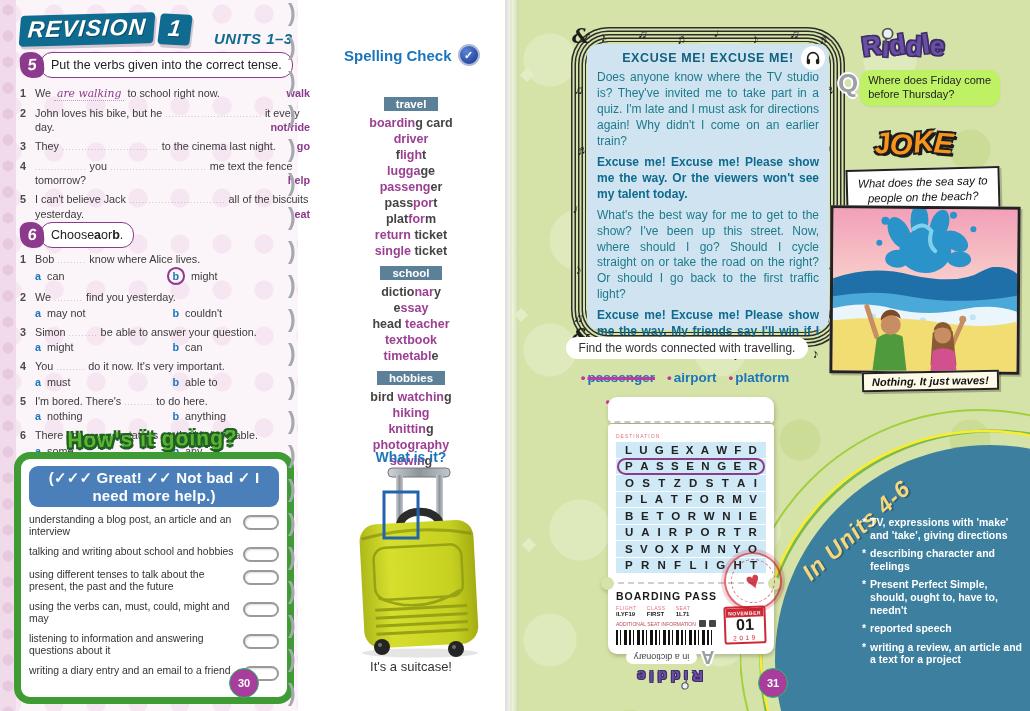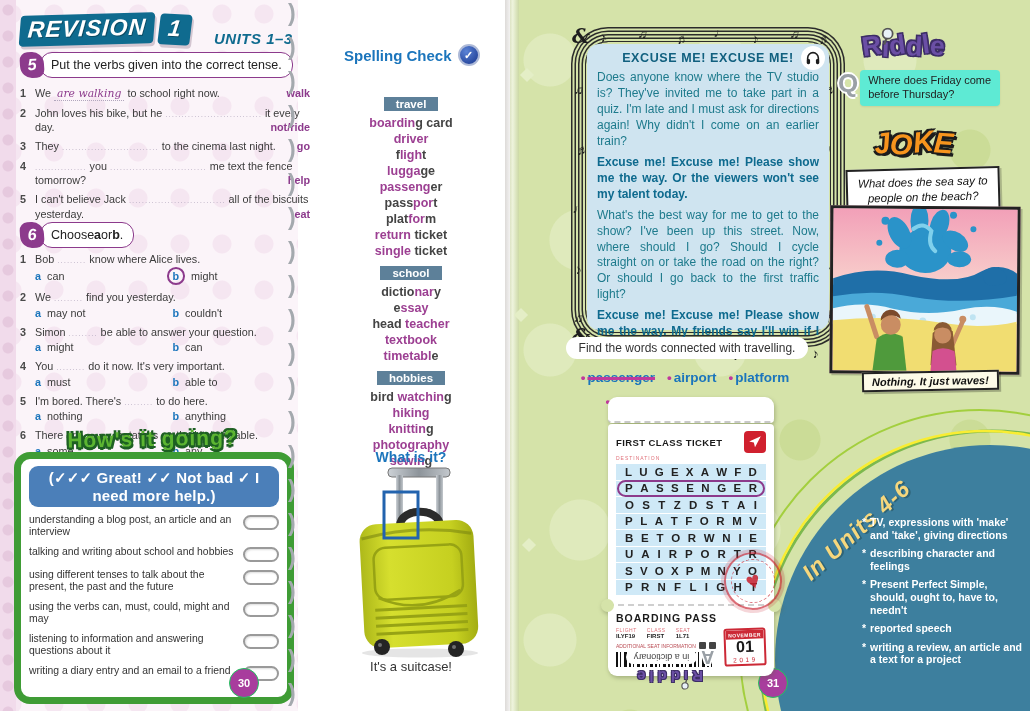--- a/index.html
+++ b/index.html
@@ -111,21 +111,21 @@
   .rl-letter { color:#6b4fa5; font-weight:bold; font-size:27px; letter-spacing:0;
     text-shadow:-1.5px -1.5px 0 #3d2d66,1.5px -1.5px 0 #3d2d66,-1.5px 1.5px 0 #3d2d66,1.5px 1.5px 0 #3d2d66; }
   .rl-letter:nth-child(odd){ transform:rotate(-6deg); }
   .rl-letter:nth-child(even){ transform:rotate(5deg) translateY(2px); }
   .rl-i { position:relative; }
   .rl-mag { position:absolute; left:-3px; top:-11px; }
 
   .q-row { left:838px; top:70px; width:162px; display:flex; align-items:flex-start; gap:2px; }
   .qa-letter { font-size:26px; font-weight:bold; color:#9aa0a6; line-height:1;
     text-shadow:-2px 0 #fff,2px 0 #fff,0 -2px #fff,0 2px #fff; }
-  .q-bubble { background:#5eead4; border-radius:4px; padding:4px 8px; font-size:11px; color:#222;
+  .q-bubble { background:#bef264; border-radius:11px; padding:4px 8px; font-size:11px; color:#222;
     flex:1; line-height:1.25; box-shadow:0 1px 2px rgba(0,0,0,.08); }
 
   .joke-logo { left:874px; top:126px; display:flex; transform:rotate(-2deg); }
   .jk-letter { color:#f7941d; font-weight:bold; font-style:italic; font-size:29px;
     text-shadow:-2px -2px 0 #1d1d1d,2px -2px 0 #1d1d1d,-2px 2px 0 #1d1d1d,2px 2px 0 #1d1d1d,3px 3px 0 #1d1d1d; }
   .jk-letter:nth-child(odd){ transform:rotate(-5deg); }
   .jk-letter:nth-child(even){ transform:rotate(6deg) translateY(2px); }
 
   .joke-box { left:846px; top:168px; width:154px; background:#fff; border:2px solid #222;
     padding:5px 8px; font-size:11.5px; font-style:italic; text-align:center; color:#111;
@@ -674,28 +674,20 @@
           <span>flight</span>
         </span><span class="chip">
           <span class="dot">•</span>
           <span>station</span>
         </span></div>
     </div>
 
   <div class="abs ticket">
     <div class="tk-tab"></div>
     <div class="tk-main">
-      <div class="tk-head">
-        <span class="tk-title">FIRST CLASS TICKET</span>
-        <span class="tk-plane">
-          <svg width="14" height="14" viewBox="0 0 24 24">
-              <path d="M22 2 L2 11 L10 13 L12 21 Z" fill="#fff"></path>
-            </svg>
-        </span>
-      </div>
       <div class="tk-dest">DESTINATION</div>
       <div class="tk-grid" id="tkgrid">
           <div class="grow">
             <span>L</span>
             <span>U</span>
             <span>G</span>
             <span>E</span>
             <span>X</span>
             <span>A</span>
             <span>W</span>

